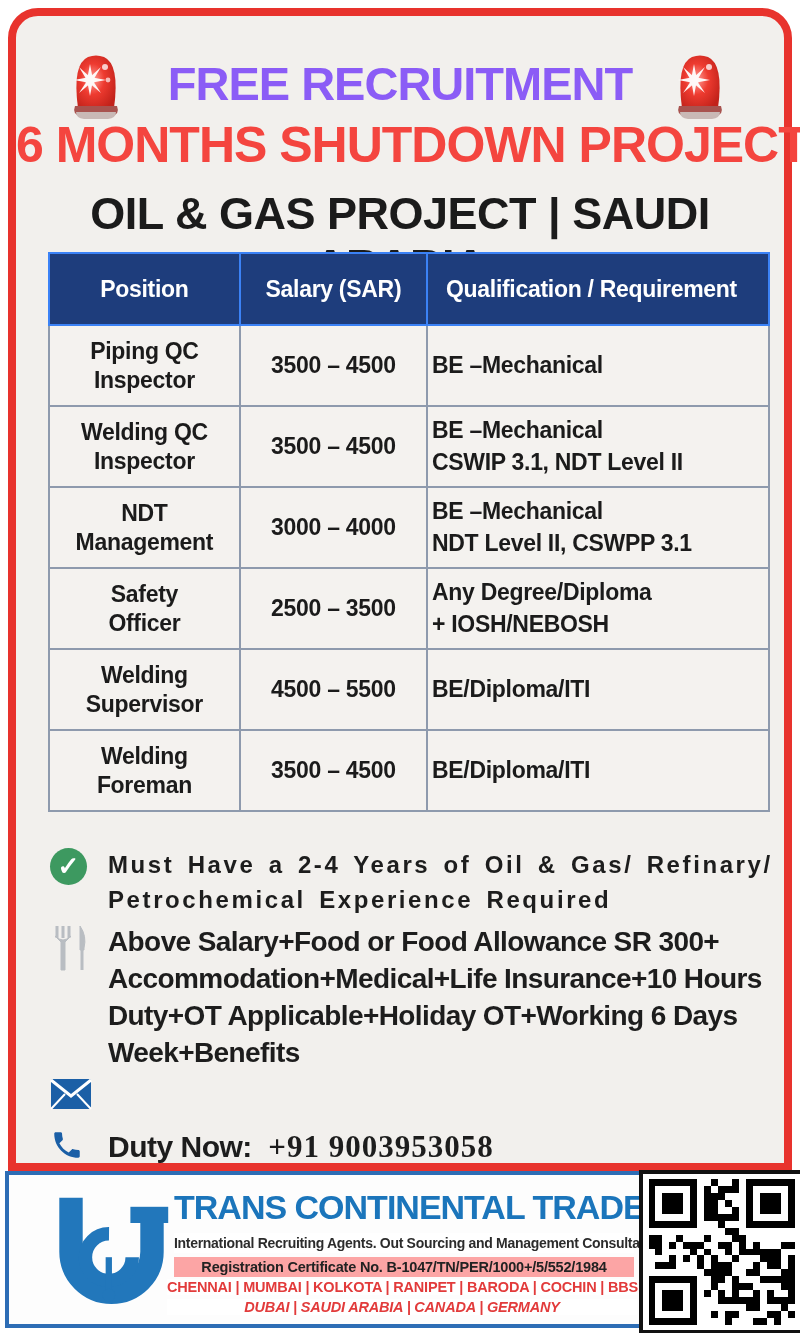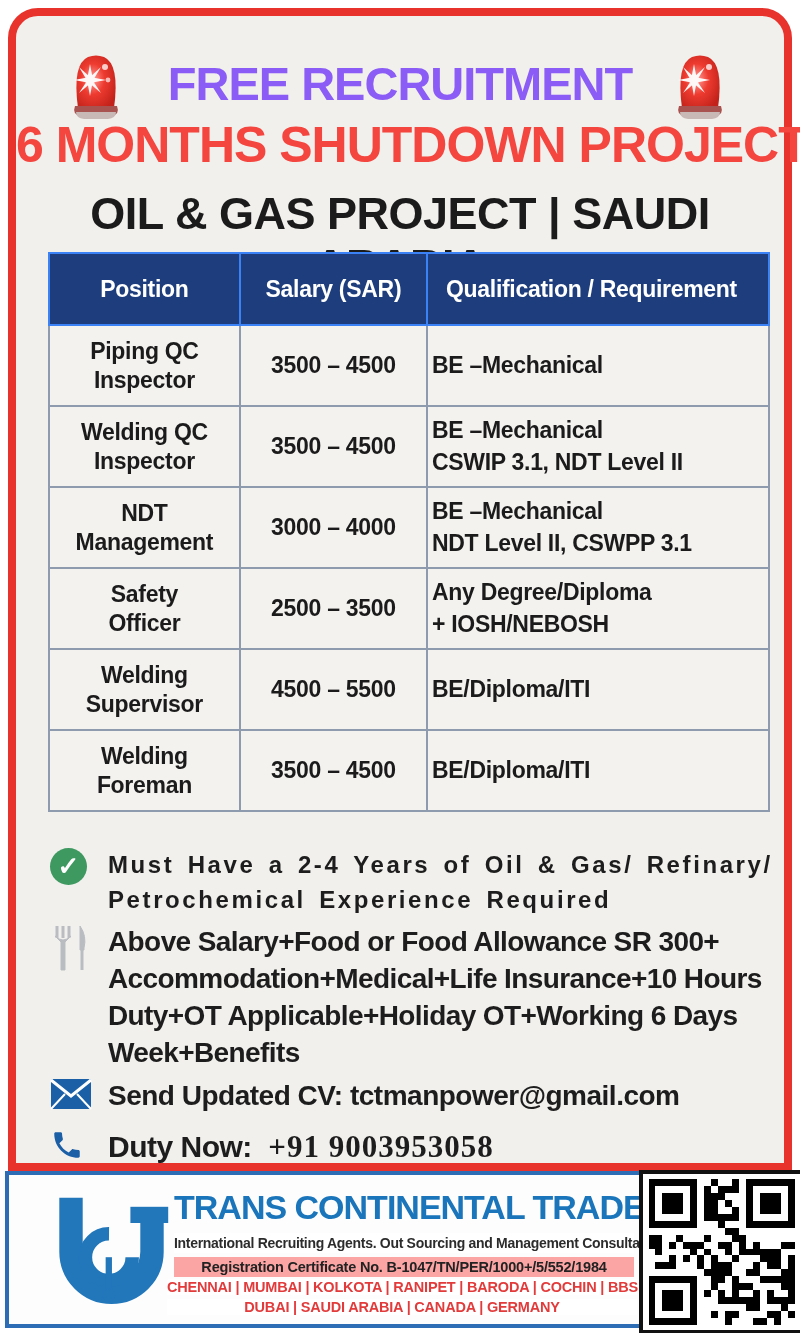--- a/index.html
+++ b/index.html
@@ -100,21 +100,21 @@
     position:absolute; left:165px; top:82px; width:460px; text-align:center;
     font-size:14.5px; font-weight:bold; color:#222222; letter-spacing:-0.2px;
     background:#fca5a5; padding:2px 0;
   }
   .f-loc1, .f-loc2 {
     position:absolute; left:158px; width:470px; text-align:center;
     font-size:14.5px; font-weight:bold; color:#e23b3b; letter-spacing:-0.2px; white-space:nowrap;
     background:#ffffff;
   }
   .f-loc1 { top:104px; }
-  .f-loc2 { top:124px; }
+  .f-loc2 { top:124px;font-style:italic; }
 
   .qr-box {
     position:absolute; left:630px; top:-5px; width:165px; height:164px;
     background:#ffffff; border:4px solid #111111; padding:5px;
   }
   .qr-box svg { width:100%; height:100%; display:block; }
 </style>
 </head>
 <body>
 
@@ -242,21 +242,20 @@
   </div>
 
   <div class="bullet b-cv">
     <div class="icon">
       <svg width="42" height="32" viewBox="0 0 42 32">
         <rect x="1" y="1" width="40" height="30" rx="2" fill="#1b5fa6"></rect>
         <path d="M1 2 L21 18 L41 2" fill="none" stroke="#ffffff" stroke-width="3"></path>
         <path d="M1 31 L15 16 M41 31 L27 16" fill="none" stroke="#ffffff" stroke-width="2"></path>
       </svg>
     </div>
-    <div class="txt cv-text">Send Updated CV: tctmanpower@gmail.com</div>
   </div>
 
   <div class="bullet b-call">
     <div class="icon">
       <svg width="34" height="34" viewBox="0 0 24 24">
         <path fill="#1b5fa6" d="M6.62 10.79c1.44 2.83 3.76 5.14 6.59 6.59l2.2-2.2c.27-.27.67-.36 1.02-.24 1.12.37 2.33.57 3.57.57.55 0 1 .45 1 1V20c0 .55-.45 1-1 1-9.39 0-17-7.61-17-17 0-.55.45-1 1-1h3.5c.55 0 1 .45 1 1 0 1.25.2 2.45.57 3.57.11.35.03.74-.25 1.02l-2.2 2.2z"></path>
       </svg>
     </div>
     <div class="txt">
       <span class="call-label">Duty Now:</span>

